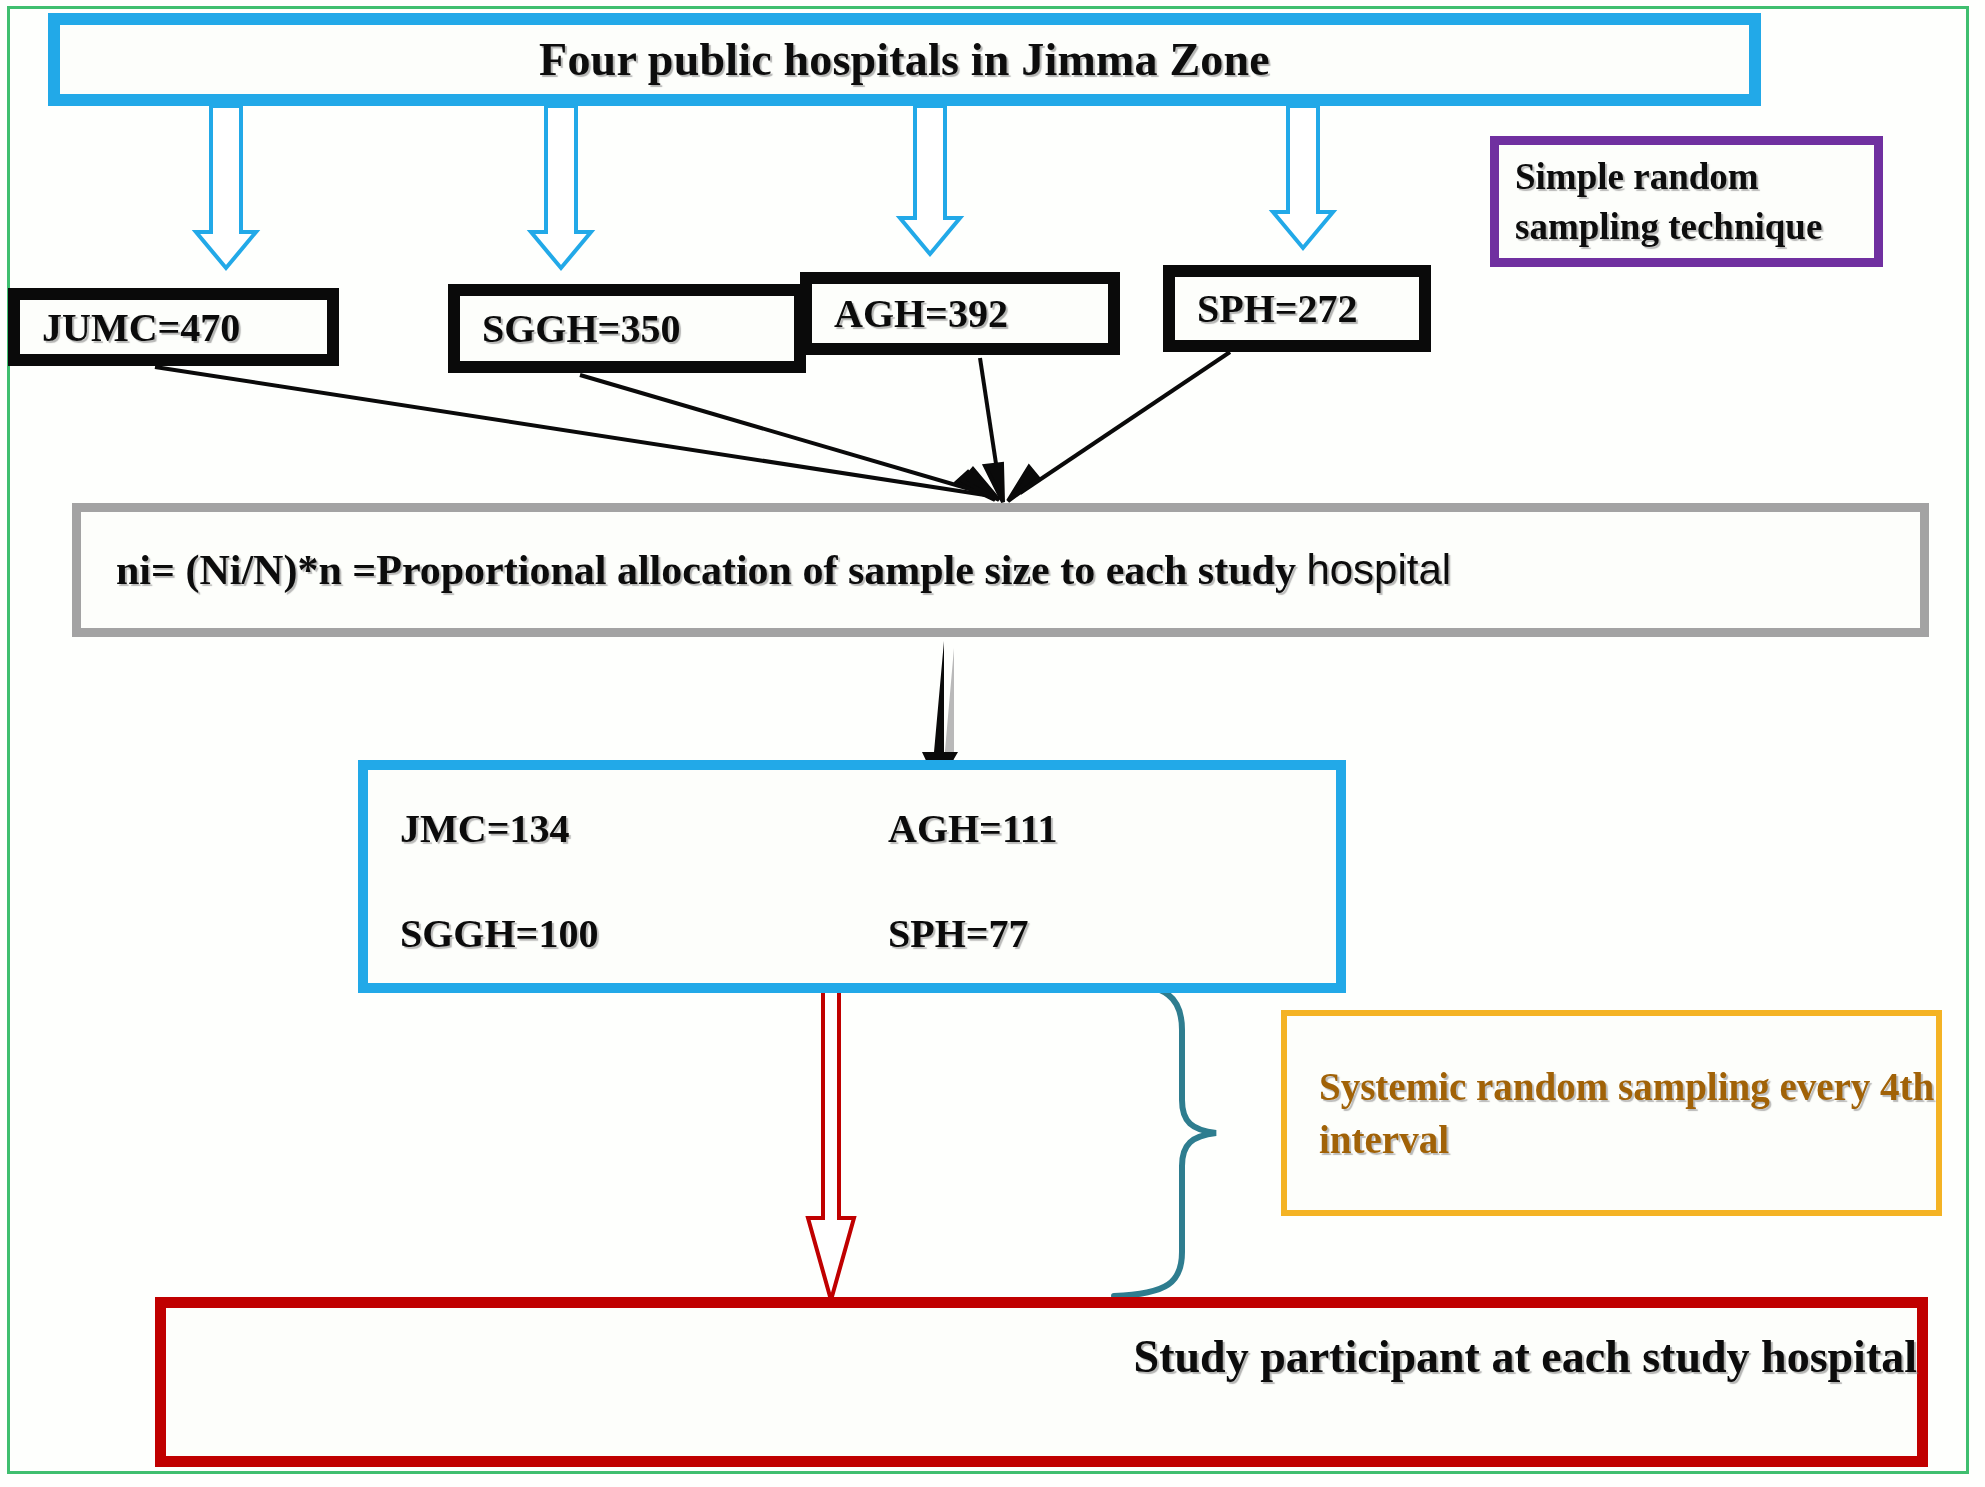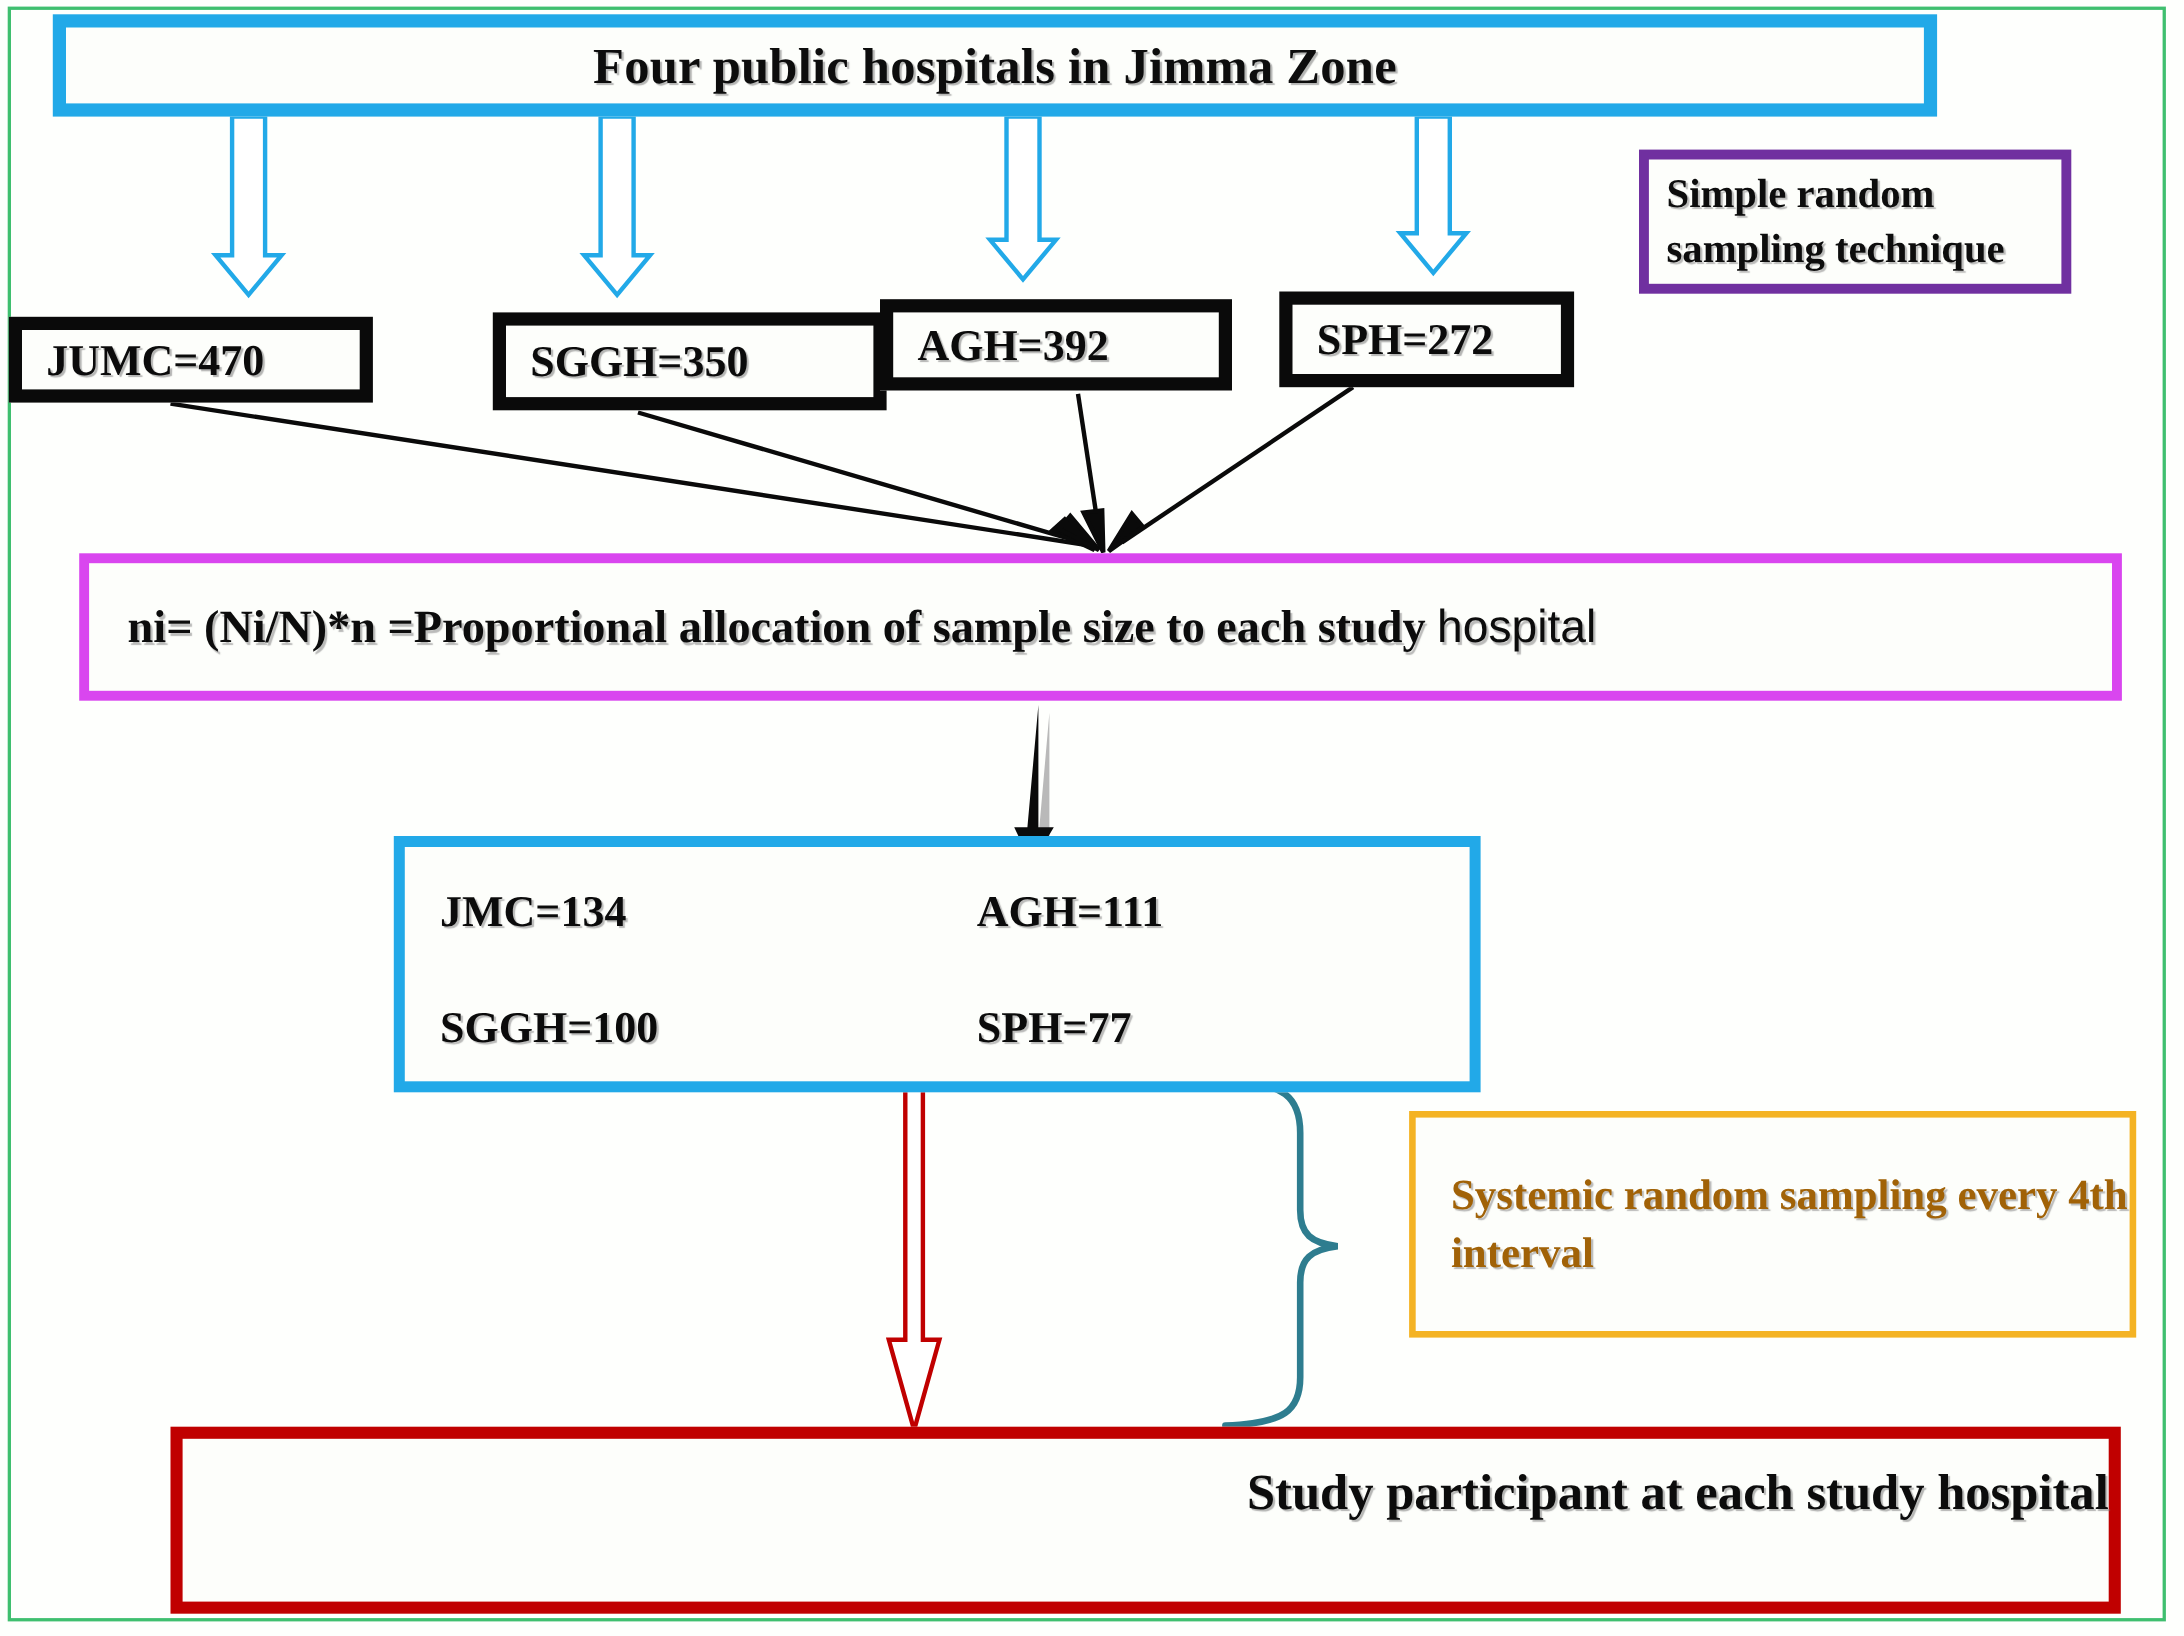--- a/index.html
+++ b/index.html
@@ -91,21 +91,21 @@
   #hosp-2 { left: 400px; top: 284px; width: 358px; height: 89px; margin-left: 48px; }
   #hosp-3 { left: 800px; top: 272px; width: 320px; height: 83px; }
   #hosp-4 { left: 1163px; top: 265px; width: 268px; height: 87px; }
 
   
   .formula-box {
     left: 72px;
     top: 503px;
     width: 1857px;
     height: 134px;
-    border: 9px solid #d946ef;
+    border: 9px solid #a3a3a3;
     justify-content: flex-start;
     padding-left: 35px;
     text-align: left;
   }
   .formula-box .txt {
     font-size: 42px;
     font-weight: bold;
     color: #0c0c0c;
     white-space: nowrap;
     text-shadow: 2px 2px 1px rgba(120,120,120,0.5);

